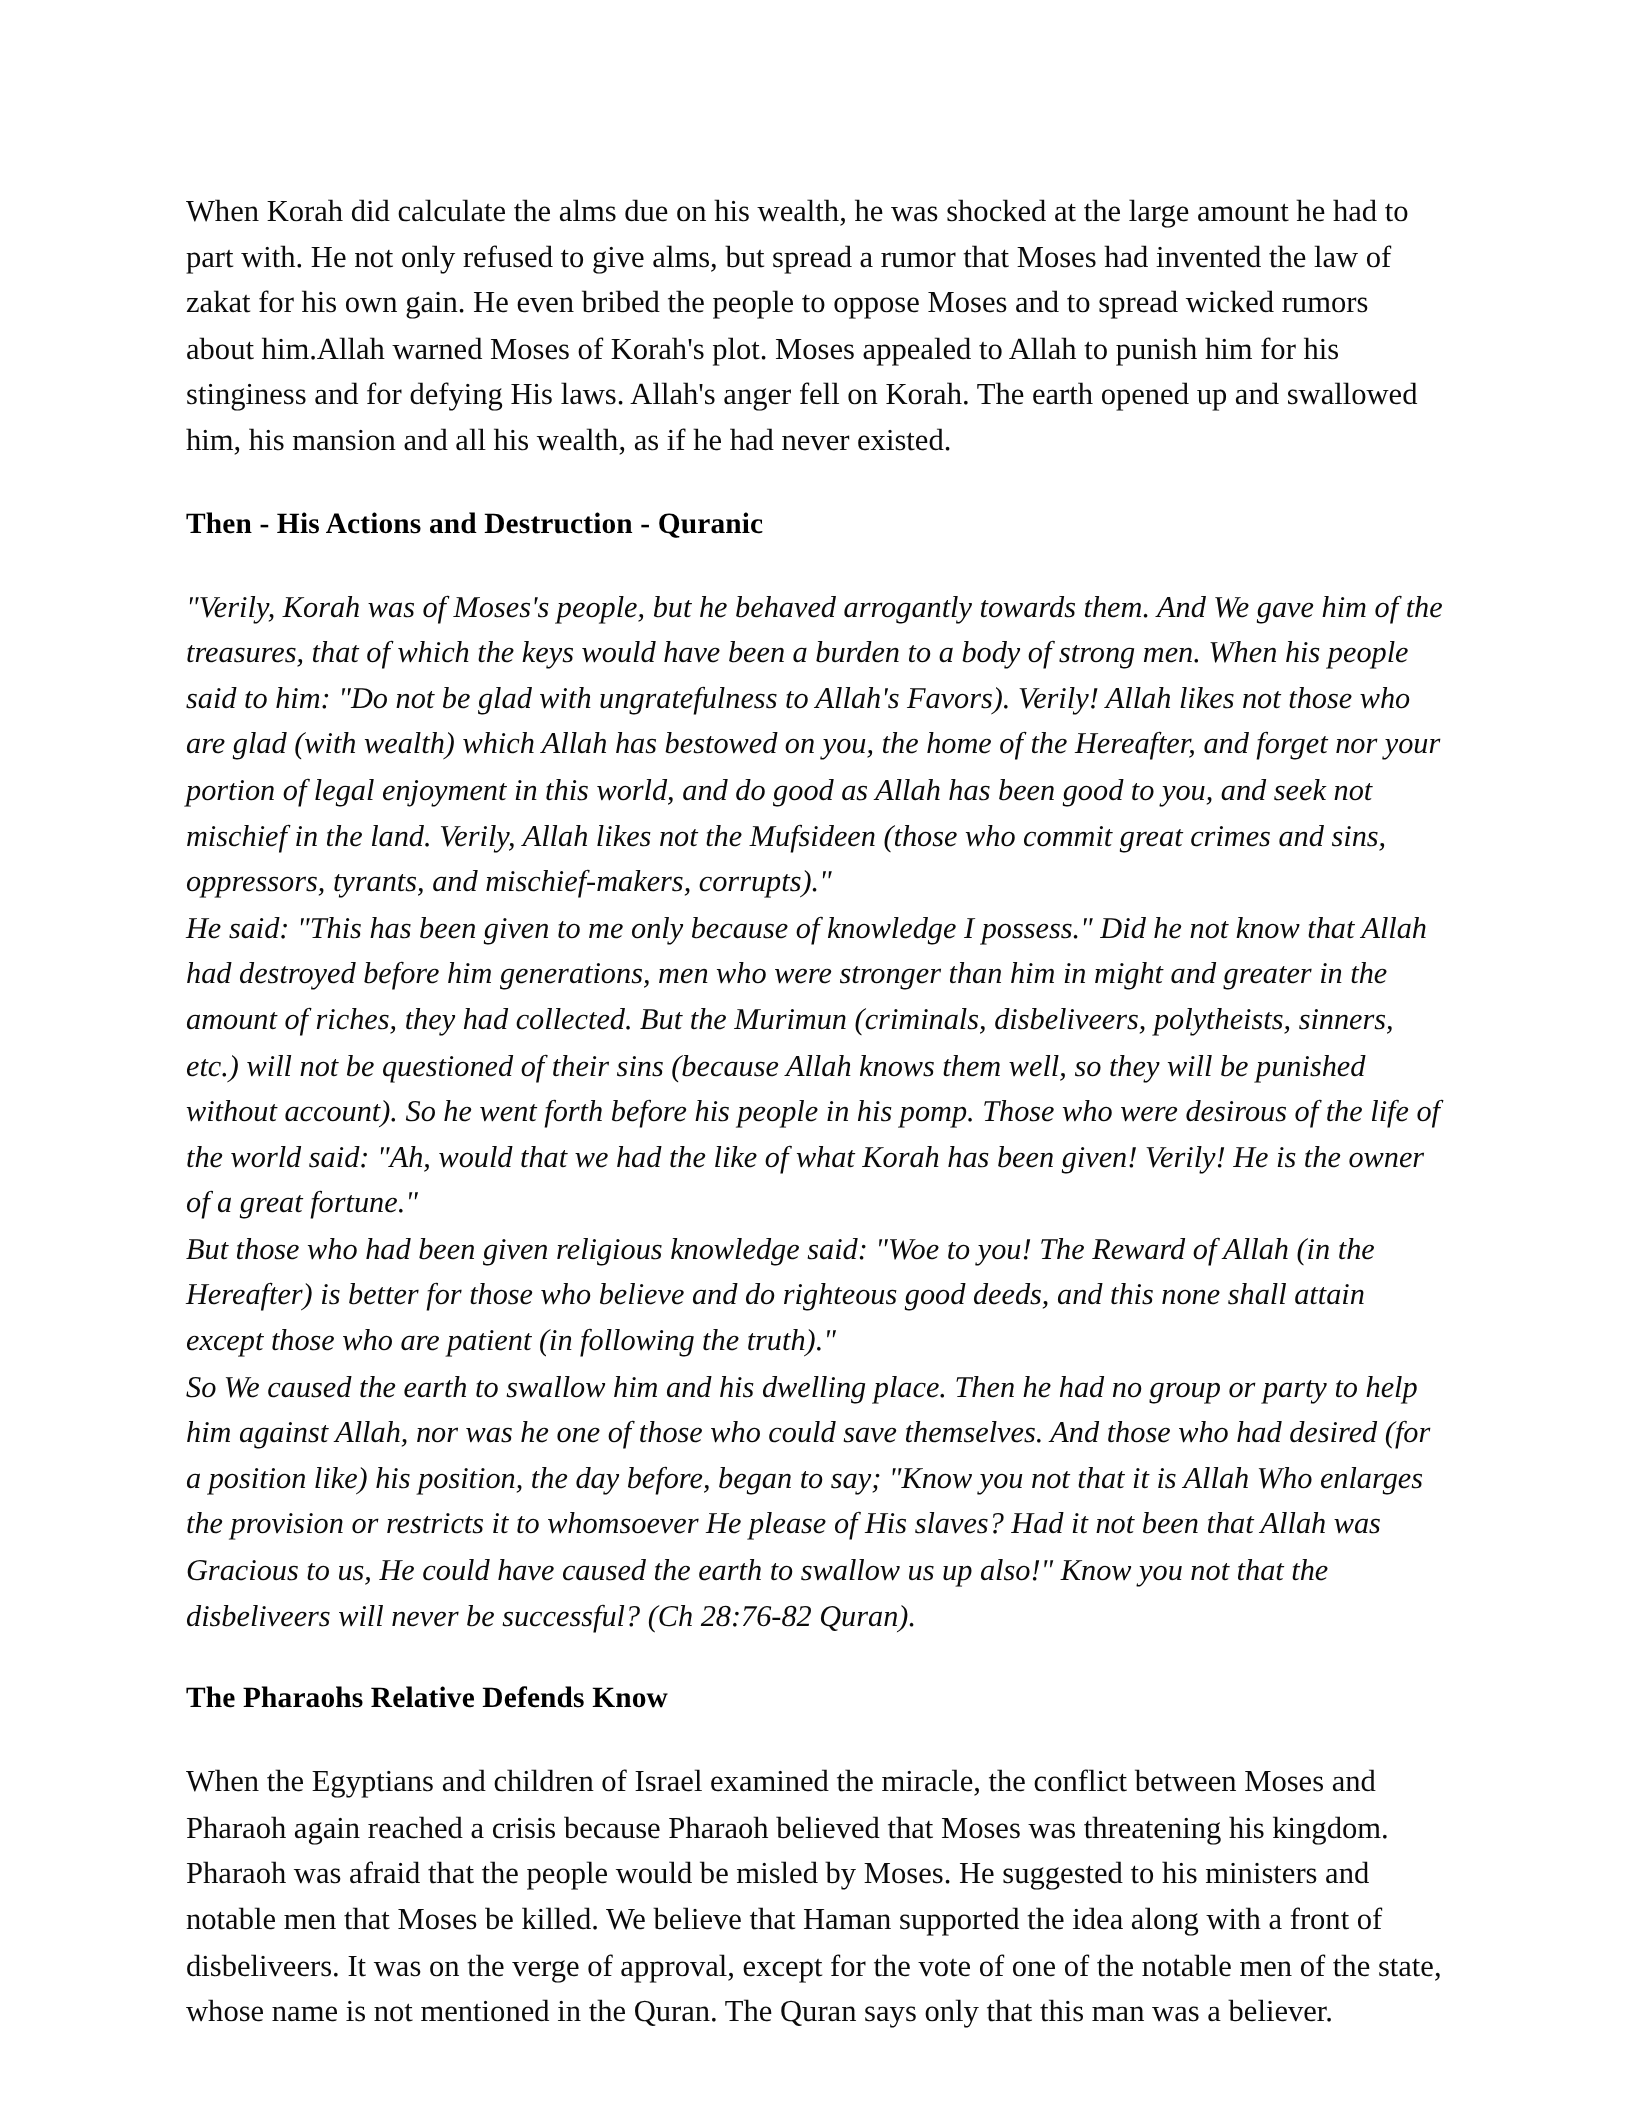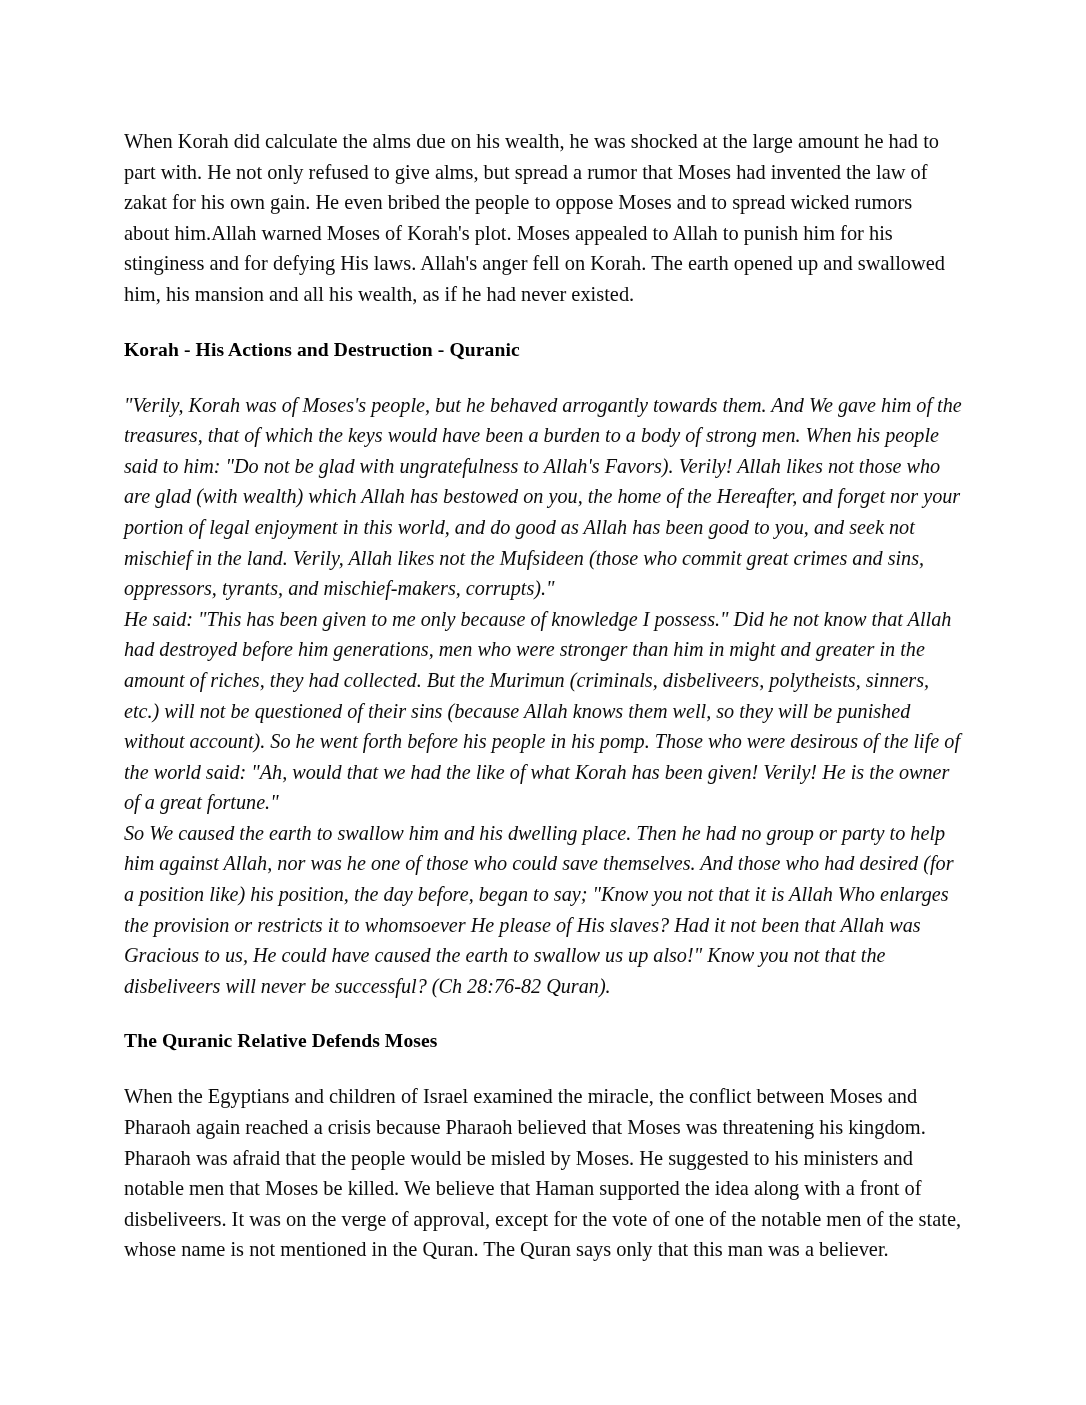--- a/index.html
+++ b/index.html
@@ -63,27 +63,28 @@
   }
 </style>
 </head>
 <body>
 
 <div class="page">
   <div class="content">
 
     <p class="body-para">When Korah did calculate the alms due on his wealth, he was shocked at the large amount he had to part with. He not only refused to give alms, but spread a rumor that Moses had invented the law of zakat for his own gain. He even bribed the people to oppose Moses and to spread wicked rumors about him.Allah warned Moses of Korah's plot. Moses appealed to Allah to punish him for his stinginess and for defying His laws. Allah's anger fell on Korah. The earth opened up and swallowed him, his mansion and all his wealth, as if he had never existed.</p>
 
-    <h2 class="section-heading">Korah - His Actions and Destruction - Quranic</h2>
+    <h2 class="section-heading">Then - His Actions and Destruction - Quranic</h2>
 
 
     <div class="quote-block">
       <p>"Verily, Korah was of Moses's people, but he behaved arrogantly towards them. And We gave him of the treasures, that of which the keys would have been a burden to a body of strong men. When his people said to him: "Do not be glad with ungratefulness to Allah's Favors). Verily! Allah likes not those who are glad (with wealth) which Allah has bestowed on you, the home of the Hereafter, and forget nor your portion of legal enjoyment in this world, and do good as Allah has been good to you, and seek not mischief in the land. Verily, Allah likes not the Mufsideen (those who commit great crimes and sins, oppressors, tyrants, and mischief-makers, corrupts)."</p>
       <p>He said: "This has been given to me only because of knowledge I possess." Did he not know that Allah had destroyed before him generations, men who were stronger than him in might and greater in the amount of riches, they had collected. But the Murimun (criminals, disbeliveers, polytheists, sinners, etc.) will not be questioned of their sins (because Allah knows them well, so they will be punished without account). So he went forth before his people in his pomp. Those who were desirous of the life of the world said: "Ah, would that we had the like of what Korah has been given! Verily! He is the owner of a great fortune."</p>
+      <p>But those who had been given religious knowledge said: "Woe to you! The Reward of Allah (in the Hereafter) is better for those who believe and do righteous good deeds, and this none shall attain except those who are patient (in following the truth)."</p>
       <p>So We caused the earth to swallow him and his dwelling place. Then he had no group or party to help him against Allah, nor was he one of those who could save themselves. And those who had desired (for a position like) his position, the day before, began to say; "Know you not that it is Allah Who enlarges the provision or restricts it to whomsoever He please of His slaves? Had it not been that Allah was Gracious to us, He could have caused the earth to swallow us up also!" Know you not that the disbeliveers will never be successful? (Ch 28:76-82 Quran).</p>
     </div>
 
-    <h2 class="section-heading">The Quranic Relative Defends Moses</h2>
+    <h2 class="section-heading">The Pharaohs Relative Defends Know</h2>
 
     <p class="body-para">When the Egyptians and children of Israel examined the miracle, the conflict between Moses and Pharaoh again reached a crisis because Pharaoh believed that Moses was threatening his kingdom. Pharaoh was afraid that the people would be misled by Moses. He suggested to his ministers and notable men that Moses be killed. We believe that Haman supported the idea along with a front of disbeliveers. It was on the verge of approval, except for the vote of one of the notable men of the state, whose name is not mentioned in the Quran. The Quran says only that this man was a believer.</p>
 
   </div>
 </div>
 
 </body></html>

